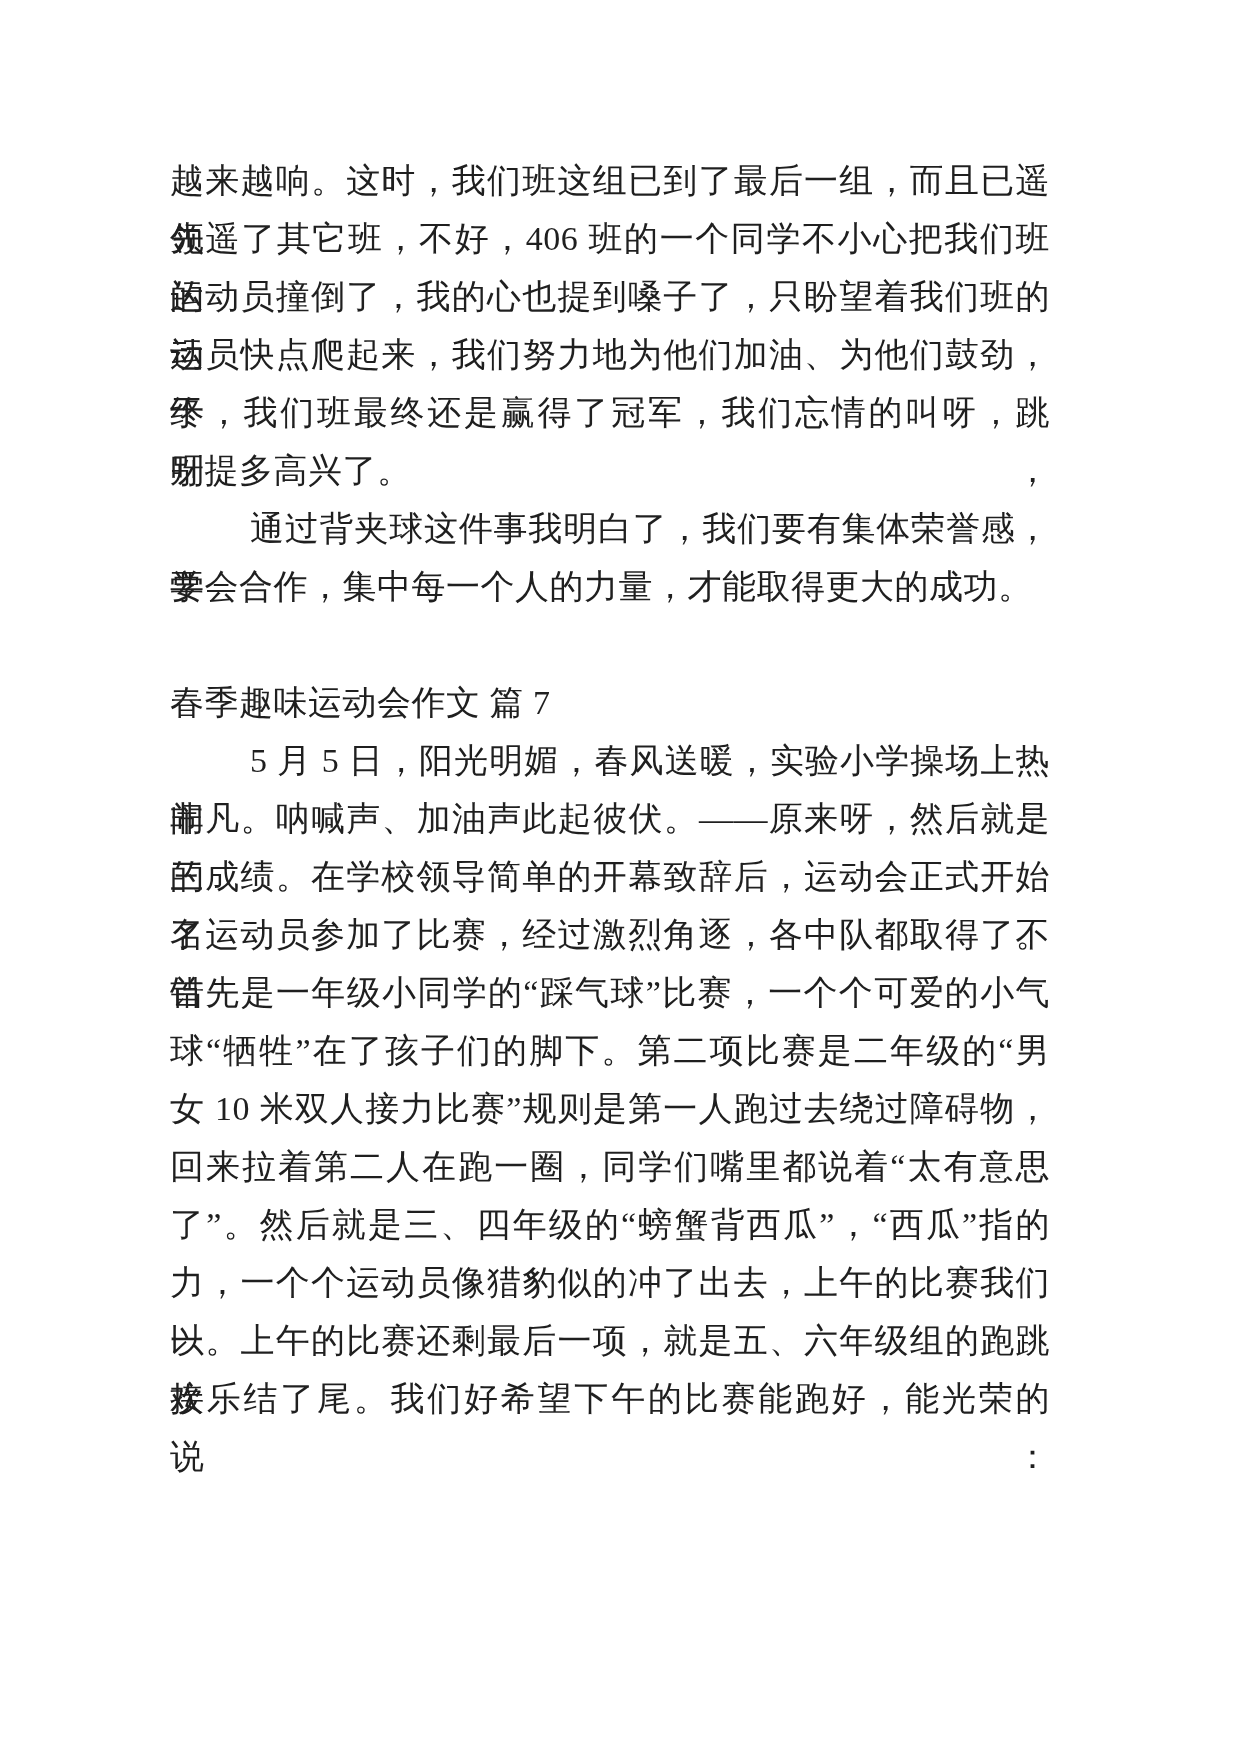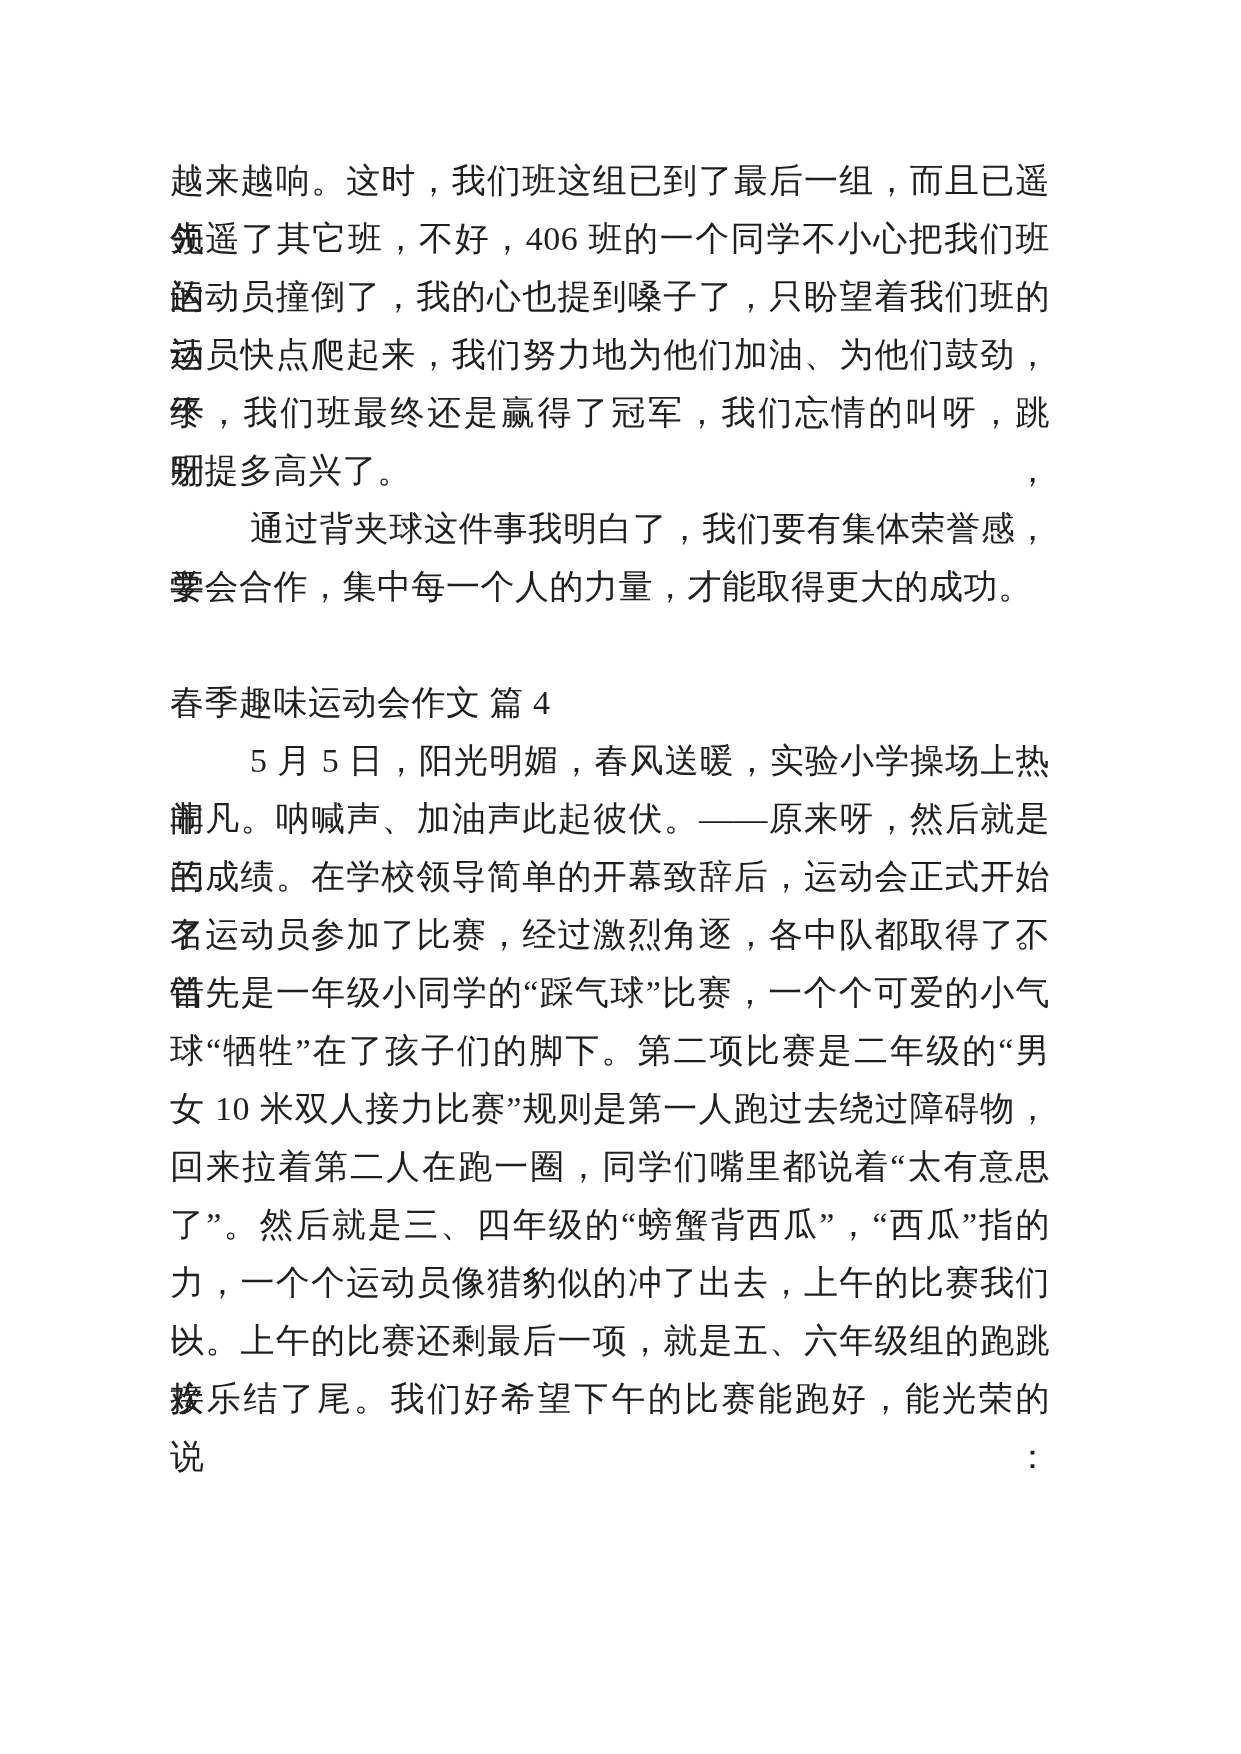--- a/index.html
+++ b/index.html
@@ -51,21 +51,21 @@
   <div class="content" id="doc-content">
       <div class="line">越来越响。这时，我们班这组已到了最后一组，而且已遥领</div>
       <div class="line">先遥了其它班，不好，406 班的一个同学不小心把我们班的</div>
       <div class="line">运动员撞倒了，我的心也提到嗓子了，只盼望着我们班的运</div>
       <div class="line">动员快点爬起来，我们努力地为他们加油、为他们鼓劲，终</div>
       <div class="line">于，我们班最终还是赢得了冠军，我们忘情的叫呀，跳呀，</div>
       <div class="line natural">别提多高兴了。</div>
       <div class="line indent">通过背夹球这件事我明白了，我们要有集体荣誉感，要</div>
       <div class="line natural">学会合作，集中每一个人的力量，才能取得更大的成功。</div>
       <div class="spacer"></div>
-      <div class="line natural heading">春季趣味运动会作文 篇 4</div>
+      <div class="line natural heading">春季趣味运动会作文 篇 7</div>
       <div class="line indent">5 月 5 日，阳光明媚，春风送暖，实验小学操场上热闹</div>
       <div class="line">非凡。呐喊声、加油声此起彼伏。——原来呀，然后就是三</div>
       <div class="line">的成绩。在学校领导简单的开幕致辞后，运动会正式开始了。</div>
       <div class="line">名运动员参加了比赛，经过激烈角逐，各中队都取得了不错</div>
       <div class="line">首先是一年级小同学的“踩气球”比赛，一个个可爱的小气</div>
       <div class="line">球“牺牲”在了孩子们的脚下。第二项比赛是二年级的“男</div>
       <div class="line">女 10 米双人接力比赛”规则是第一人跑过去绕过障碍物，</div>
       <div class="line">回来拉着第二人在跑一圈，同学们嘴里都说着“太有意思</div>
       <div class="line">了”。然后就是三、四年级的“螃蟹背西瓜”，“西瓜”指的</div>
       <div class="line">力，一个个运动员像猎豹似的冲了出去，上午的比赛我们以</div>

